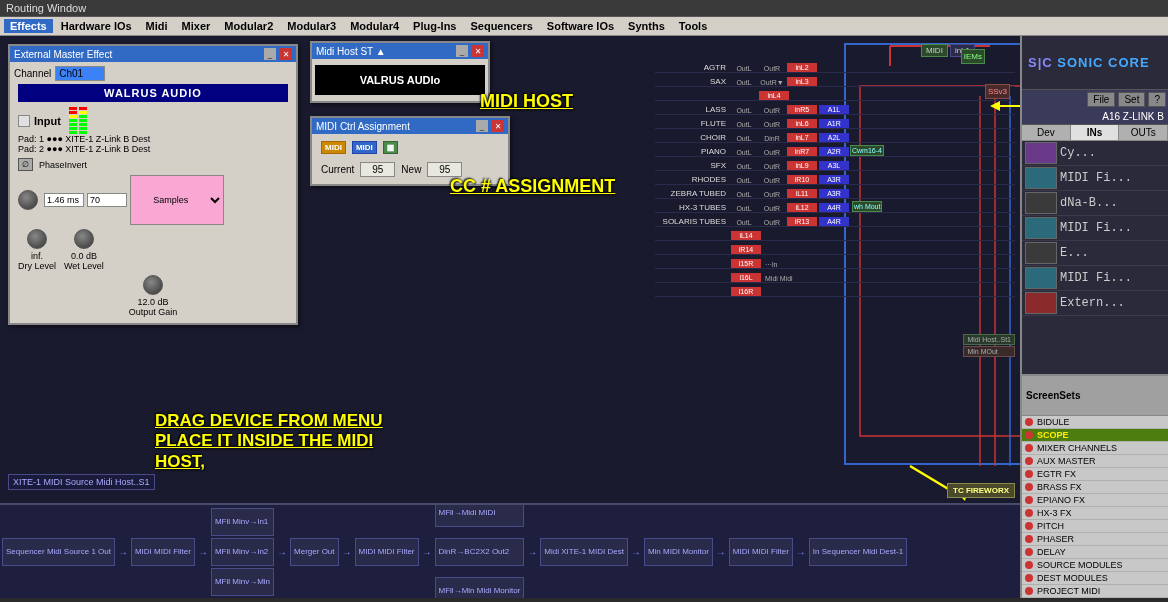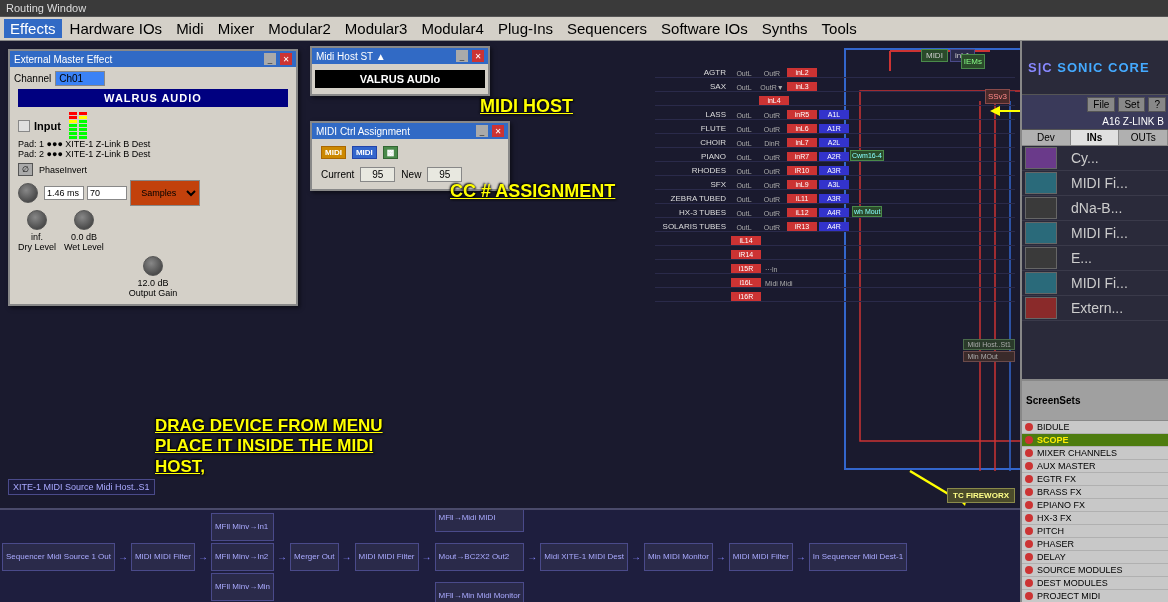--- a/index.html
+++ b/index.html
@@ -26,24 +26,25 @@
     #menubar {
       background: #d4d0c8;
       display: flex;
       align-items: center;
       padding: 2px 4px;
       gap: 2px;
       border-bottom: 1px solid #888;
     }
     .menu-item {
       color: #000;
-      font-size: 15px;
+      font-size: 11px;
       padding: 1px 6px;
       cursor: pointer;
       white-space: nowrap;
+      font-weight: bold;
     }
     .menu-item.active {
       background: #316ac5;
       color: #fff;
     }
 
     
     #main-layout {
       display: flex;
       height: calc(602px - 40px);
@@ -130,25 +131,26 @@
 
     
     #device-list {
       flex: 1;
       overflow-y: auto;
       background: #2a2a3a;
     }
     .device-item {
       display: flex;
       align-items: center;
-      gap: 14px;
+      gap: 3px;
       padding: 1px 3px;
       border-bottom: 1px solid #3a3a4a;
       color: #ccc;
-      font-size: 14px;
+      font-size: 12px;
+      font-family: Liberation Mono, monospace;
     }
     .device-thumb {
       width: 32px;
       height: 22px;
       background: #4a4a6a;
       border: 1px solid #666;
       flex-shrink: 0;
     }
     .device-thumb.purple { background: #6a3a8a; }
     .device-thumb.teal { background: #2a6a7a; }
@@ -316,25 +318,25 @@
     }
     .eme-num-input {
       background: #fff;
       border: 1px solid #888;
       color: #000;
       font-size: 9px;
       width: 40px;
       padding: 1px 2px;
     }
     .eme-select {
-      background: #c2410c;
+      background: #f9a8d4;
       border: 1px solid #888;
       color: #000;
       font-size: 9px;
-      padding: 6px;
+      padding: 18px;
     }
     .eme-gain-label {
       color: #000;
       font-size: 9px;
       text-align: center;
     }
     .output-section {
       padding: 2px 4px;
     }
 
@@ -343,21 +345,21 @@
       left: 310px;
       top: 5px;
       width: 180px;
     }
     .mh-device-name {
       background: #000;
       color: #fff;
       font-size: 11px;
       font-weight: bold;
       text-align: center;
-      padding: 3px;
+      padding: 9px;
       margin: 3px 0;
     }
 
     
     #midi-ctrl {
       left: 310px;
       top: 80px;
       width: 200px;
     }
     .mca-row {
@@ -761,32 +763,32 @@
         </div>
         <div class="mp-row">
           <span class="mp-name">PIANO</span>
           <span class="mp-port">OutL</span>
           <span class="mp-port">OutR</span>
           <span class="mp-inport">inR7</span>
           <span class="mp-inport blue">A2R</span>
           <span style="color:#8ff;font-size:7px;padding:1px;background:#2a4a2a;border:1px solid #4a8a4a">Cwm16-4</span>
         </div>
         <div class="mp-row">
+          <span class="mp-name">SFX</span>
+          <span class="mp-port">OutL</span>
+          <span class="mp-port">OutR</span>
+          <span class="mp-inport">inL9</span>
+          <span class="mp-inport blue">A3L</span>
+        </div>
+        <div class="mp-row">
           <span class="mp-name">RHODES</span>
           <span class="mp-port">OutL</span>
           <span class="mp-port">OutR</span>
           <span class="mp-inport">iR10</span>
           <span class="mp-inport blue">A3R</span>
-        </div>
-        <div class="mp-row">
-          <span class="mp-name">SFX</span>
-          <span class="mp-port">OutL</span>
-          <span class="mp-port">OutR</span>
-          <span class="mp-inport">inL9</span>
-          <span class="mp-inport blue">A3L</span>
         </div>
         <div class="mp-row">
           <span class="mp-name">ZEBRA TUBED</span>
           <span class="mp-port">OutL</span>
           <span class="mp-port">OutR</span>
           <span class="mp-inport">iL11</span>
           <span class="mp-inport blue">A3R</span>
         </div>
         <div class="mp-row">
           <span class="mp-name">HX-3 TUBES</span>
@@ -849,21 +851,21 @@
         <div class="seq-module">MFll Minv→In2</div>
         <div class="seq-module">MFll Minv→Min</div>
       </div>
       <span class="arrow-right">→</span>
       <div class="seq-module">Merger Out</div>
       <span class="arrow-right">→</span>
       <div class="seq-module">MIDI MIDI Filter</div>
       <span class="arrow-right">→</span>
       <div style="display:flex;flex-direction:column;gap:11px">
         <div class="seq-module">MFll→Midi MIDI</div>
-        <div class="seq-module">Mout→BC2X2 Out2</div>
+        <div class="seq-module">DinR→BC2X2 Out2</div>
         <div class="seq-module">MFll→Min Midi Monitor</div>
       </div>
       <span class="arrow-right">→</span>
       <div class="seq-module">Midi XITE-1 MIDI Dest</div>
       <span class="arrow-right">→</span>
       <div class="seq-module">Min MIDI Monitor</div>
       <span class="arrow-right">→</span>
       <div class="seq-module">MIDI MIDI Filter</div>
       <span class="arrow-right">→</span>
       <div class="seq-module">In Sequencer Midi Dest-1</div>

